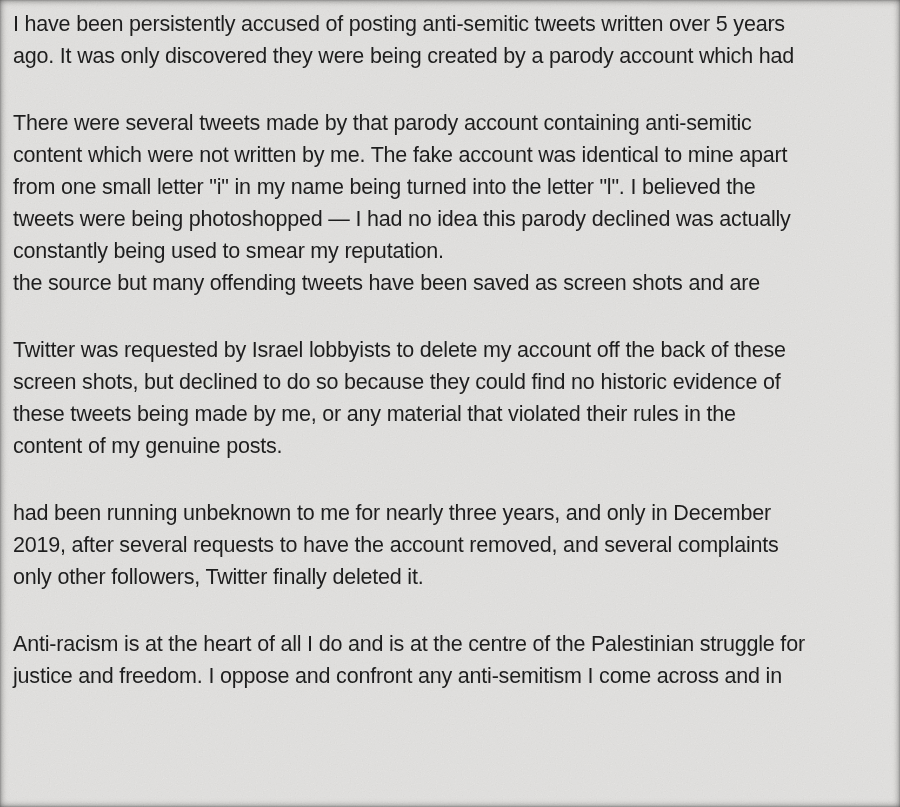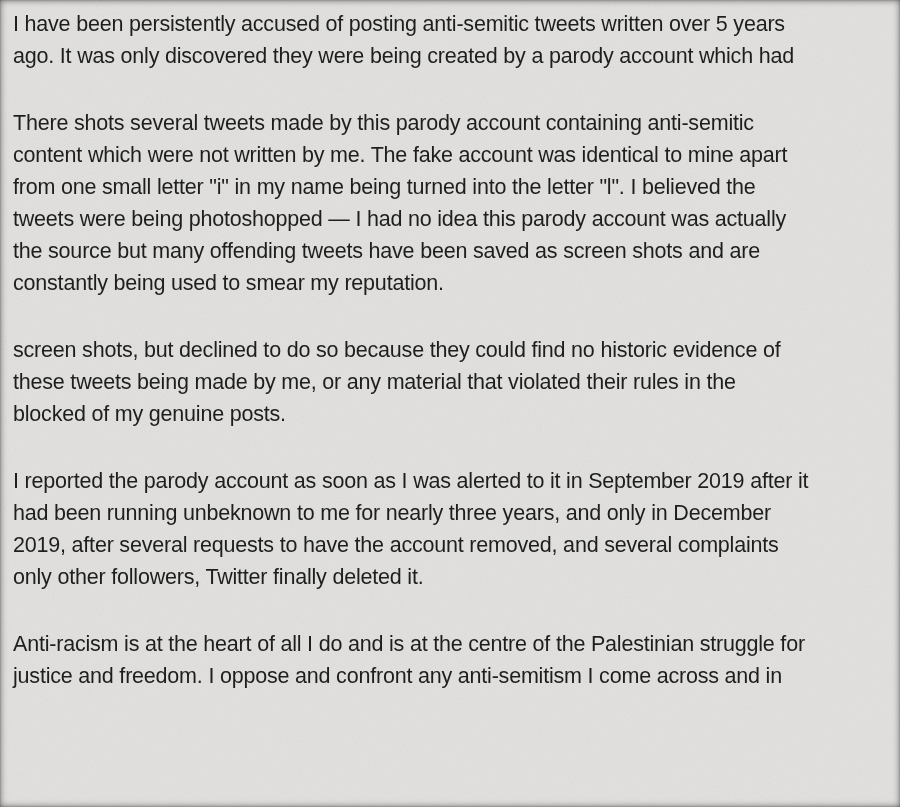--- a/index.html
+++ b/index.html
@@ -61,34 +61,34 @@
                 0.35 0.35 0.35 0 0"></feColorMatrix>
     </filter>
     <rect width="100%" height="100%" filter="url(#grain)" opacity="0.18"></rect>
   </svg>
   <div class="note-text" id="note-text">
       <div class="para">
         <div class="line">I have been persistently accused of posting anti-semitic tweets written over 5 years</div>
         <div class="line">ago. It was only discovered they were being created by a parody account which had</div>
       </div>
       <div class="para">
-        <div class="line">There shots several tweets made by this parody account containing anti-semitic</div>
+        <div class="line">There were several tweets made by that parody account containing anti-semitic</div>
         <div class="line">content which were not written by me. The fake account was identical to mine apart</div>
         <div class="line">from one small letter "i" in my name being turned into the letter "l". I believed the</div>
-        <div class="line">tweets were being photoshopped — I had no idea this parody account was actually</div>
+        <div class="line">tweets were being photoshopped — I had no idea this parody declined was actually</div>
+        <div class="line">constantly being used to smear my reputation.</div>
         <div class="line">the source but many offending tweets have been saved as screen shots and are</div>
-        <div class="line">constantly being used to smear my reputation.</div>
       </div>
       <div class="para">
+        <div class="line">Twitter was requested by Israel lobbyists to delete my account off the back of these</div>
         <div class="line">screen shots, but declined to do so because they could find no historic evidence of</div>
         <div class="line">these tweets being made by me, or any material that violated their rules in the</div>
-        <div class="line">blocked of my genuine posts.</div>
+        <div class="line">content of my genuine posts.</div>
       </div>
       <div class="para">
-        <div class="line">I reported the parody account as soon as I was alerted to it in September 2019 after it</div>
         <div class="line">had been running unbeknown to me for nearly three years, and only in December</div>
         <div class="line">2019, after several requests to have the account removed, and several complaints</div>
         <div class="line">only other followers, Twitter finally deleted it.</div>
       </div>
       <div class="para">
         <div class="line">Anti-racism is at the heart of all I do and is at the centre of the Palestinian struggle for</div>
         <div class="line">justice and freedom. I oppose and confront any anti-semitism I come across and in</div>
       </div>
     </div>
 </div>

